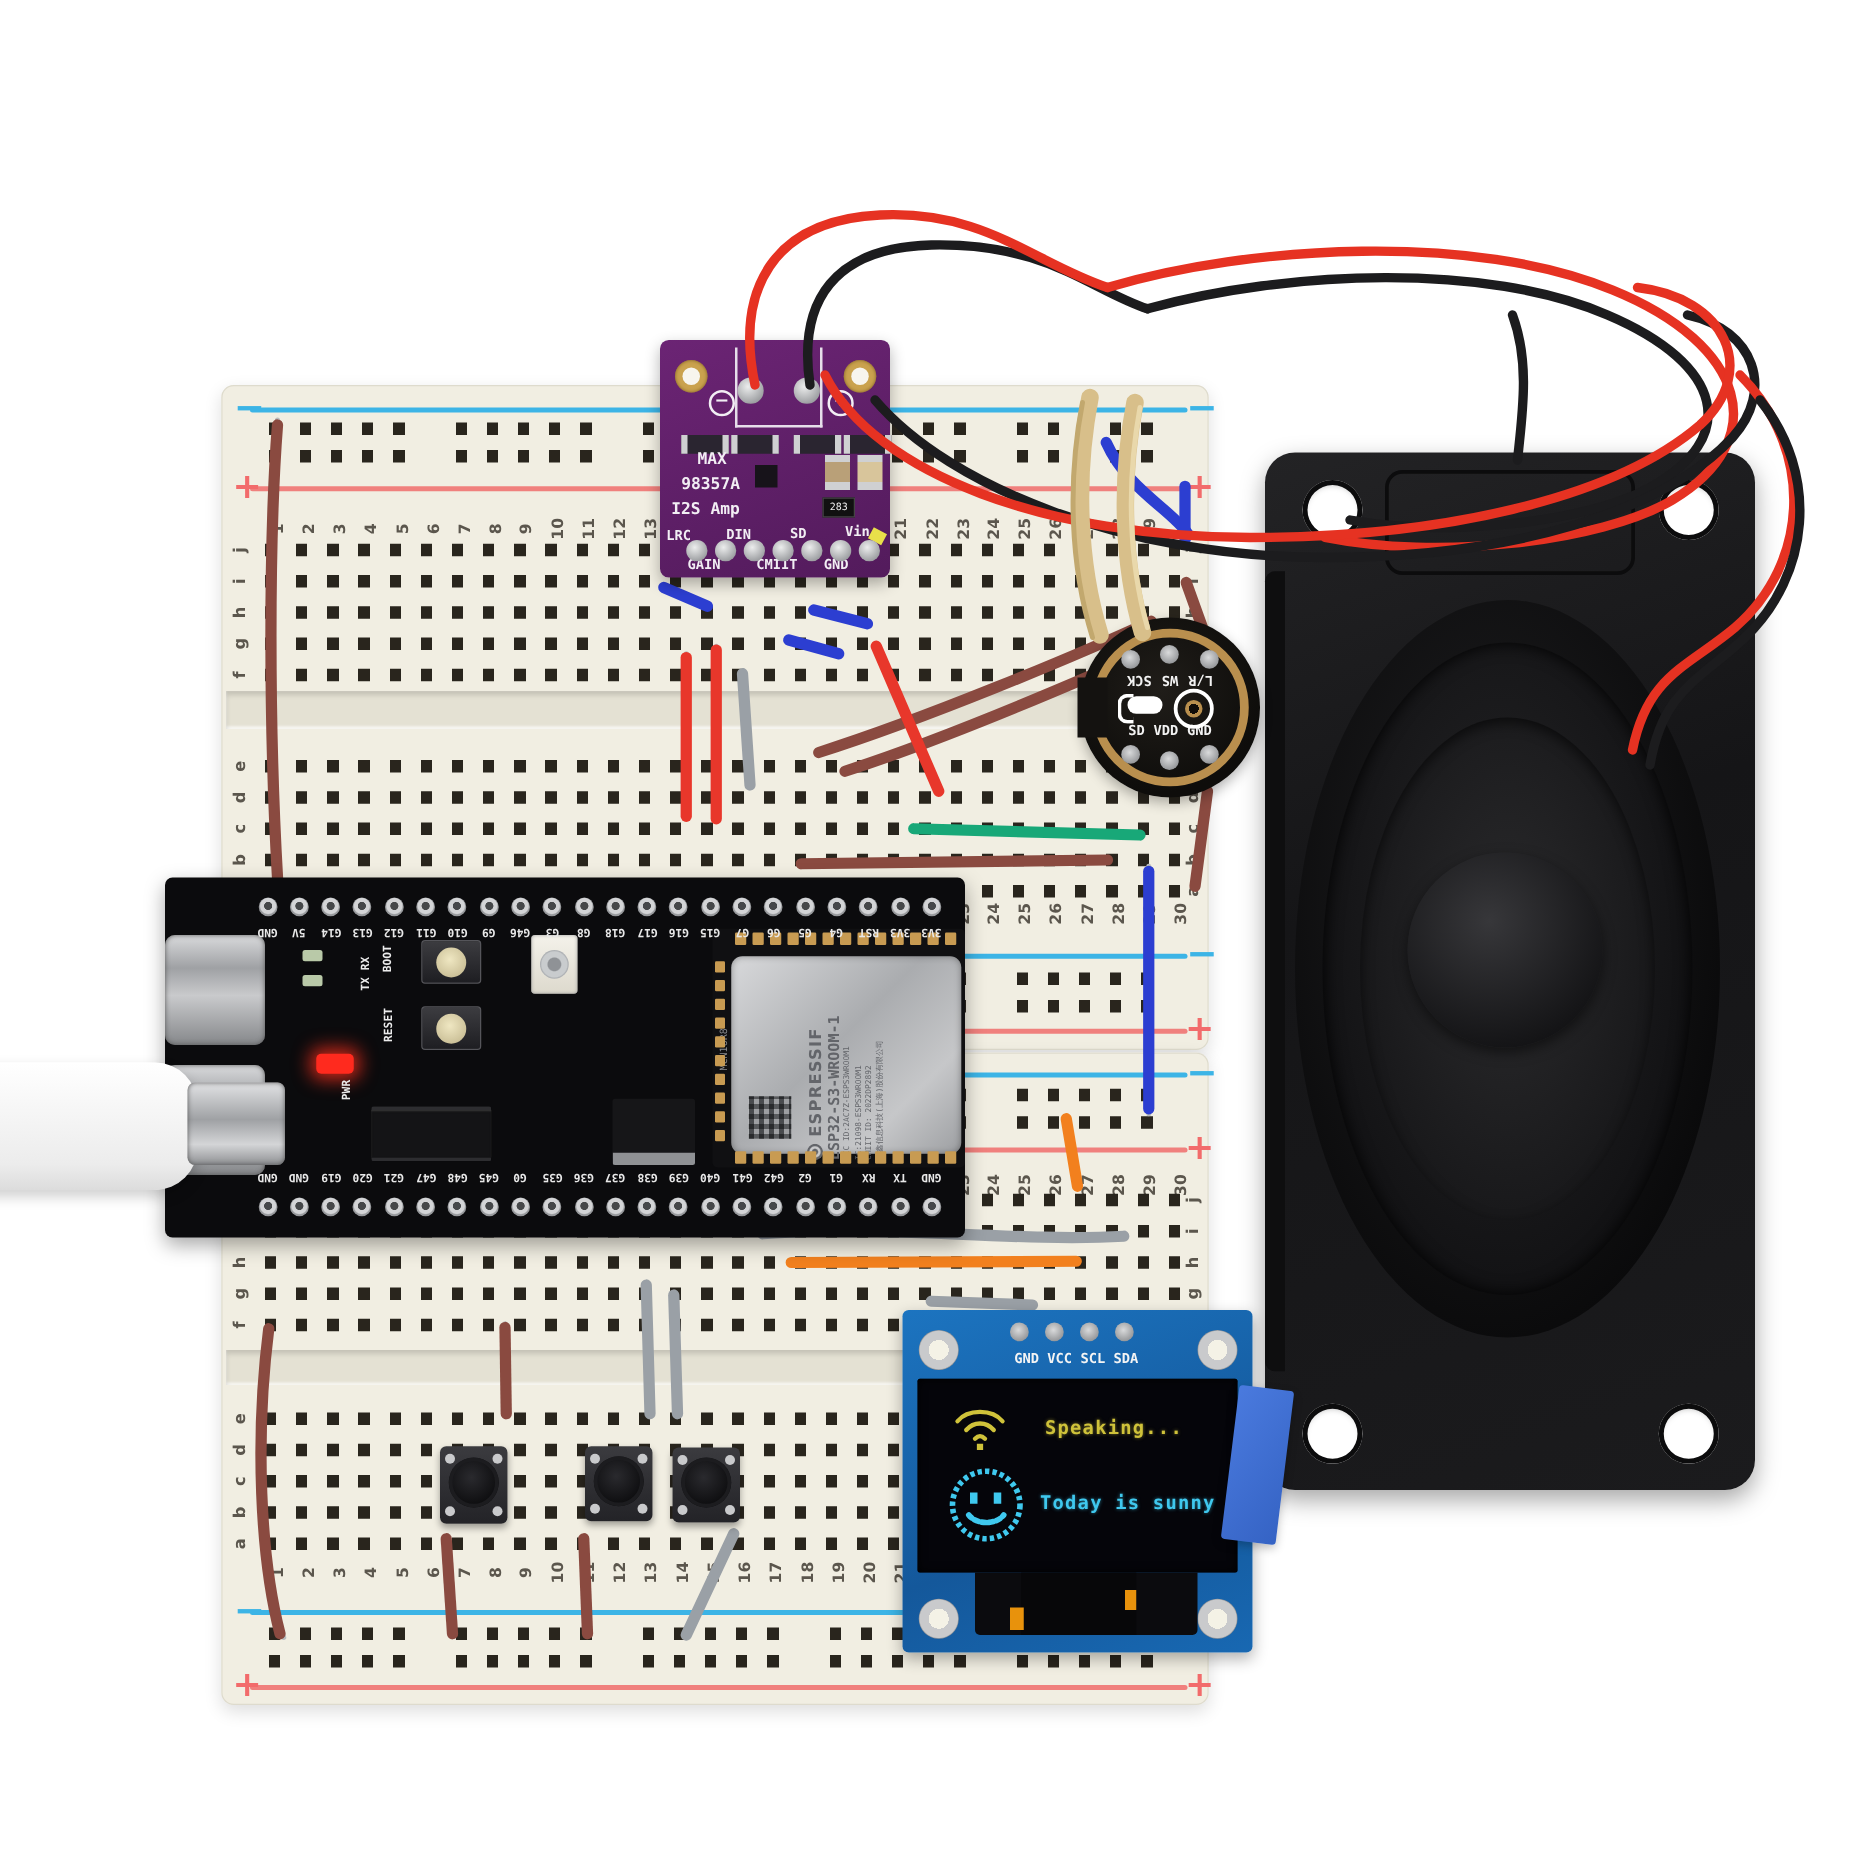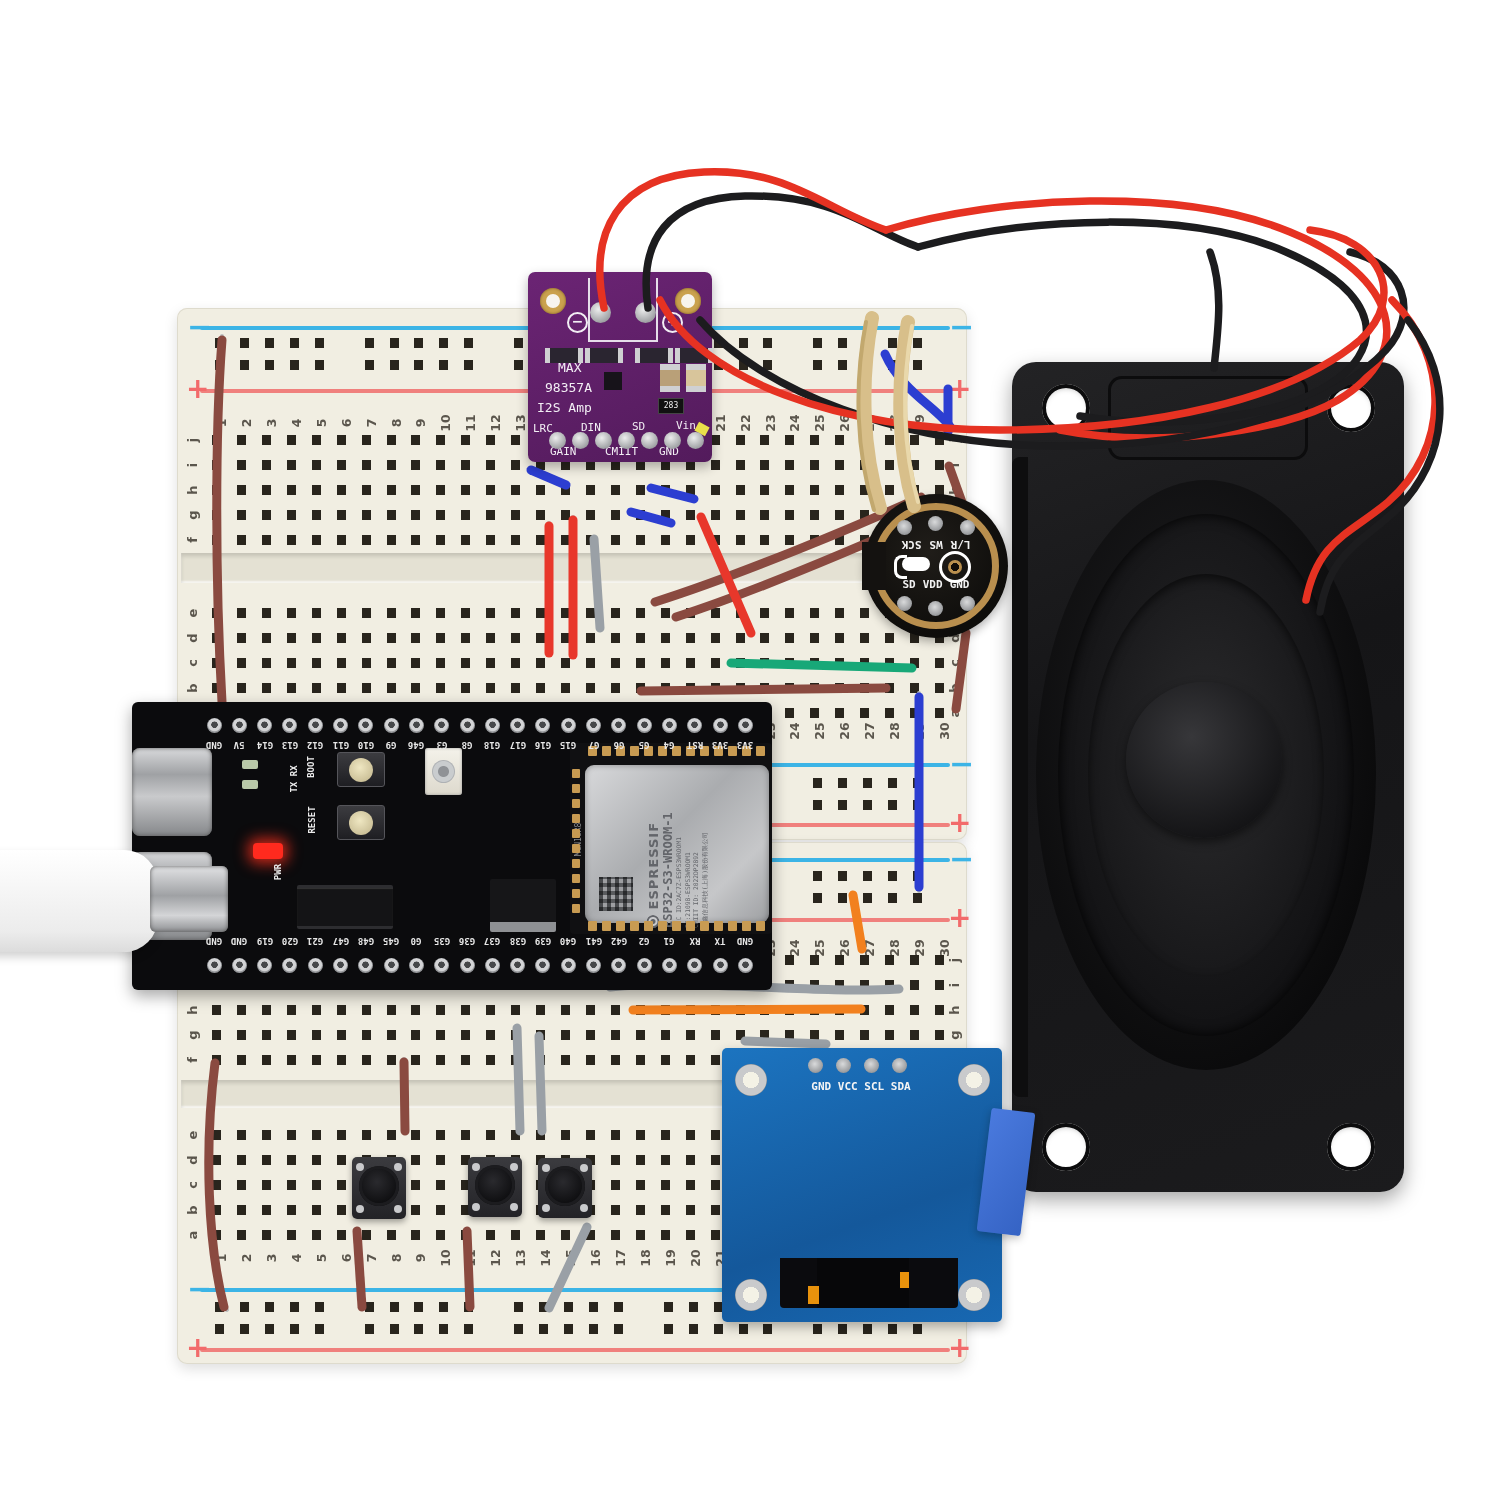--- a/index.html
+++ b/index.html
@@ -42,21 +42,21 @@
           box-shadow:inset 0 0 6px rgba(0,0,0,.35);}
   .mtext{position:absolute;left:50%;top:50%;width:168px;transform:translate(-50%,-50%) rotate(-90deg);
          color:#63656a;text-align:left;}
   .mtext .l1{font-size:13px;font-weight:bold;letter-spacing:1px;font-family:"DejaVu Sans",sans-serif;}
   .mtext .l2{font-size:12px;font-weight:bold;font-family:"DejaVu Sans Mono",monospace;}
   .mtext .sm{font-size:6.3px;font-family:"DejaVu Sans Mono",monospace;line-height:1.35;}
   .cast{position:absolute;background:#c89b52;border-radius:1px;}
   
   #amp{position:absolute;left:528px;top:272px;width:184px;height:190px;background:linear-gradient(160deg,#6b2а74,#5e2066);
        background:linear-gradient(160deg,#6b2474,#531b5c);border-radius:7px;box-shadow:0 5px 12px rgba(0,0,0,.3);}
-  .amp-lab{position:absolute;font-family:"DejaVu Sans Mono",monospace;font-weight:normal;color:#f2eef4;}
+  .amp-lab{position:absolute;font-family:"DejaVu Sans Mono",monospace;font-weight:bold;color:#f2eef4;}
   .goldhole{position:absolute;width:26px;height:26px;border-radius:50%;background:#caa24e;
             box-shadow:inset 0 0 3px #7a5a20;}
   .goldhole::after{content:"";position:absolute;left:6px;top:6px;width:14px;height:14px;border-radius:50%;background:#f7f5ee;}
   .blob{position:absolute;width:21px;height:21px;border-radius:50%;
         background:radial-gradient(circle at 40% 35%,#eceded,#9b9da0 75%);}
   .term{position:absolute;width:17px;height:17px;border-radius:50%;border:2px solid #f2eef4;
         color:#f2eef4;font-size:14px;font-weight:bold;text-align:center;line-height:15px;}
   
   #mic{position:absolute;left:864px;top:494px;width:144px;height:144px;border-radius:50%;
        background:radial-gradient(circle at 45% 40%,#201d19,#0e0d0b 70%);box-shadow:0 4px 10px rgba(0,0,0,.3);}
@@ -609,20 +609,38 @@
   <div id="oled">
     <div class="oled-hole" style="left:13px;top:16px;"></div>
     <div class="oled-hole" style="left:236px;top:16px;"></div>
     <div class="oled-hole" style="left:13px;top:231px;"></div>
     <div class="oled-hole" style="left:236px;top:231px;"></div>
     <div class="mic-pad" style="left:86px;top:10px;"></div>
     <div class="mic-pad" style="left:114px;top:10px;"></div>
     <div class="mic-pad" style="left:142px;top:10px;"></div>
     <div class="mic-pad" style="left:170px;top:10px;"></div>
     <div style="position:absolute;left:64px;top:32px;width:150px;text-align:center;font-family:'DejaVu Sans Mono',monospace;font-size:11px;font-weight:bold;color:#f4f4f4;">GND VCC SCL SDA</div>
+    <div id="oled-screen">
+      <svg width="52" height="44" viewBox="0 0 52 44" style="left:24px;top:16px;">
+        <g stroke="#cfc23a" stroke-width="3.5" fill="none" stroke-linecap="round">
+          <path d="M8,18 C16,8 36,8 44,18"></path>
+          <path d="M15,25 C21,18 31,18 37,25"></path>
+          <path d="M22,32 C25,29 27,29 30,32"></path>
+        </g>
+        <rect x="23.5" y="36" width="5" height="5" fill="#cfc23a"></rect>
+      </svg>
+      <div class="scr-txt" style="left:102px;top:30px;color:#cfc23a;text-shadow:0 0 3px rgba(207,194,58,.6);">Speaking...</div>
+      <svg width="66" height="66" viewBox="0 0 66 66" style="left:22px;top:68px;">
+        <circle cx="33" cy="33" r="27" fill="none" stroke="#3fc8ee" stroke-width="4.5" stroke-dasharray="3.5 2.5"></circle>
+        <rect x="20" y="23" width="6" height="9" fill="#3fc8ee"></rect>
+        <rect x="39" y="23" width="6" height="9" fill="#3fc8ee"></rect>
+        <path d="M19,41 C25,49 41,49 47,41" fill="none" stroke="#3fc8ee" stroke-width="4.5" stroke-dasharray="3.5 2.5" stroke-linecap="round"></path>
+      </svg>
+      <div class="scr-txt" style="left:98px;top:90px;color:#3fc8ee;text-shadow:0 0 3px rgba(63,200,238,.6);">Today is sunny</div>
+    </div>
     <div class="abs" style="left:58px;top:210px;width:178px;height:50px;background:#0b0b0e;border-radius:0 0 4px 4px;"></div>
     <div class="abs" style="left:95px;top:210px;width:92px;height:50px;background:#070709;"></div>
     <div class="abs" style="left:86px;top:238px;width:11px;height:18px;background:#e8920c;"></div>
     <div class="abs" style="left:178px;top:224px;width:9px;height:16px;background:#e8920c;"></div>
     <div class="abs" style="left:262px;top:62px;width:44px;height:124px;background:linear-gradient(120deg,#4a7ade,#3563c4);transform:rotate(7deg);border-radius:3px;box-shadow:0 3px 8px rgba(0,0,0,.25);"></div>
   </div>
 
   <div class="pushbtn" style="left:352px;top:1157px;">
     <div class="pin" style="left:4px;top:6px;"></div>
       <div class="pin" style="right:4px;top:6px;"></div>

